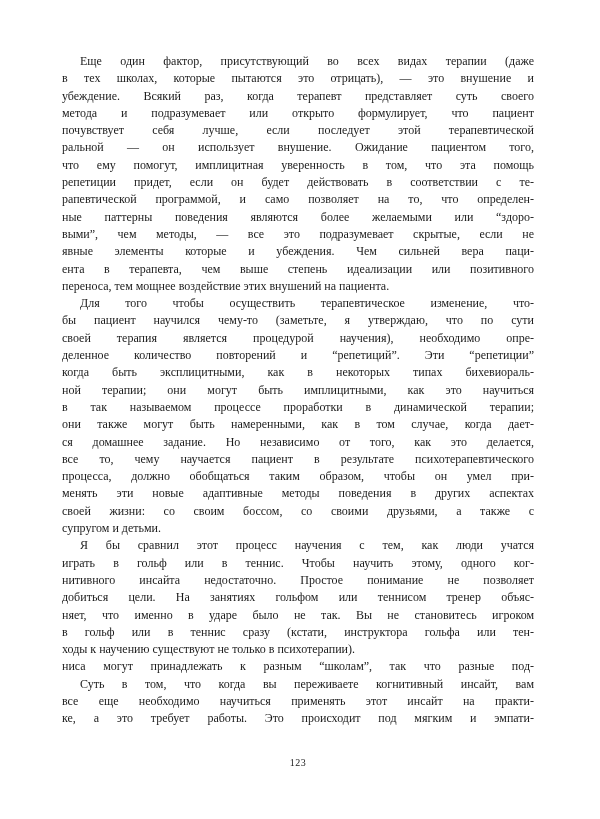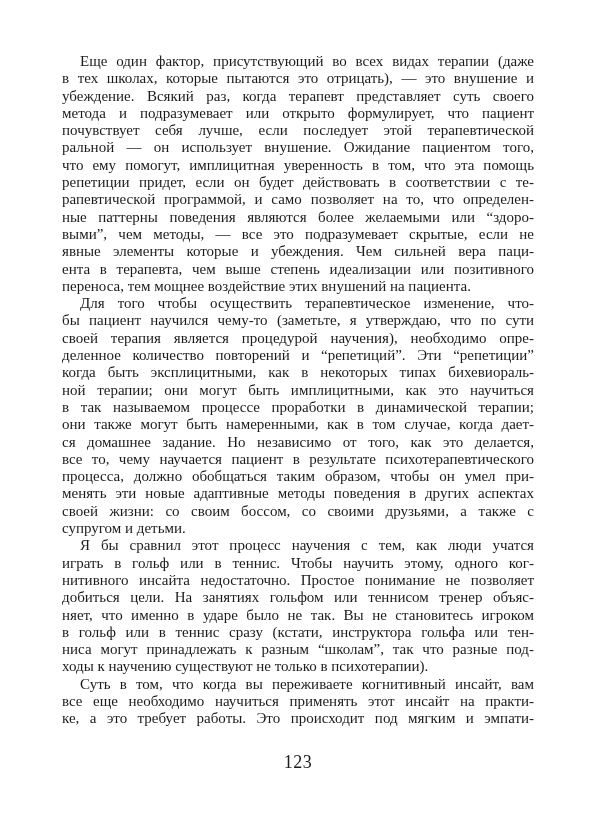--- a/index.html
+++ b/index.html
@@ -14,37 +14,37 @@
     height: 819px;
     background: #ffffff;
     color: #1b1b1b;
     overflow: hidden;
   }
   .text-block {
     position: absolute;
     left: 62px;
     top: 53px;
     width: 472px;
-    font-size: 15px;
+    font-size: 12px;
     line-height: 17.3px;
   }
   .line {
     text-align: justify;
     text-align-last: justify;
     white-space: normal;
   }
   .line.indent { text-indent: 18px; }
   .line.para-end { text-align-last: left; }
   .page-number {
     position: absolute;
     left: 62px;
     top: 754px;
     width: 472px;
     text-align: center;
-    font-size: 18px;
+    font-size: 10px;
     line-height: 17.3px;
     letter-spacing: 0.5px;
     color: #1b1b1b;
   }
 </style>
 </head>
 <body>
 
 <div class="page">
   <div class="text-block">
@@ -80,22 +80,22 @@
         <div class="line">своей жизни: со своим боссом, со своими друзьями, а также с</div>
         <div class="line para-end">супругом и детьми.</div>
       </div>
       <div>
         <div class="line indent">Я бы сравнил этот процесс научения с тем, как люди учатся</div>
         <div class="line">играть в гольф или в теннис. Чтобы научить этому, одного ког-</div>
         <div class="line">нитивного инсайта недостаточно. Простое понимание не позволяет</div>
         <div class="line">добиться цели. На занятиях гольфом или теннисом тренер объяс-</div>
         <div class="line">няет, что именно в ударе было не так. Вы не становитесь игроком</div>
         <div class="line">в гольф или в теннис сразу (кстати, инструктора гольфа или тен-</div>
+        <div class="line para-end">ходы к научению существуют не только в психотерапии).</div>
         <div class="line">ниса могут принадлежать к разным “школам”, так что разные под-</div>
-        <div class="line para-end">ходы к научению существуют не только в психотерапии).</div>
       </div>
       <div>
         <div class="line indent">Суть в том, что когда вы переживаете когнитивный инсайт, вам</div>
         <div class="line">все еще необходимо научиться применять этот инсайт на практи-</div>
         <div class="line">ке, а это требует работы. Это происходит под мягким и эмпати-</div>
       </div>
     </div>
   <div class="page-number">123</div>
 </div>
 

